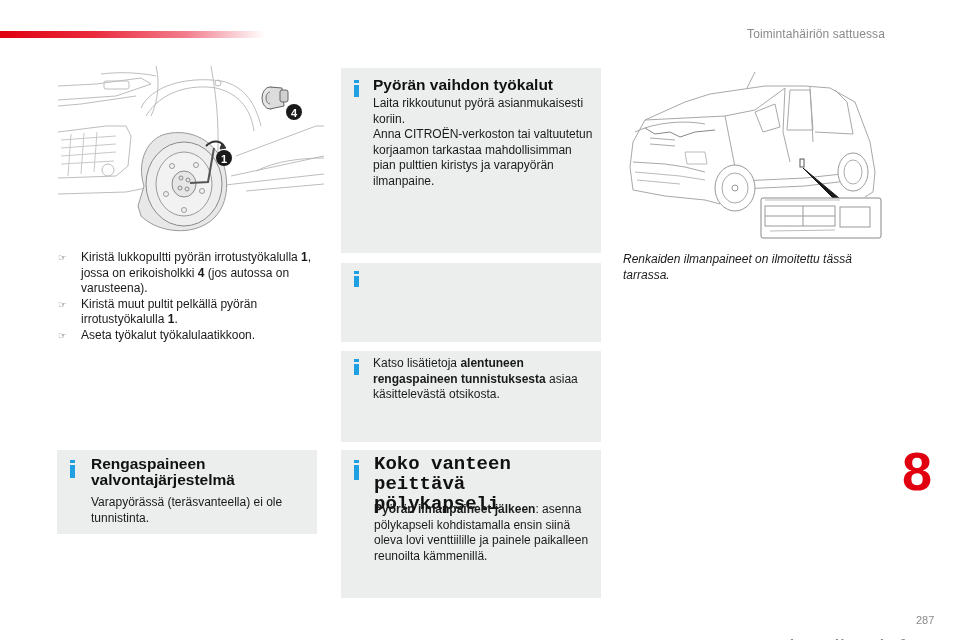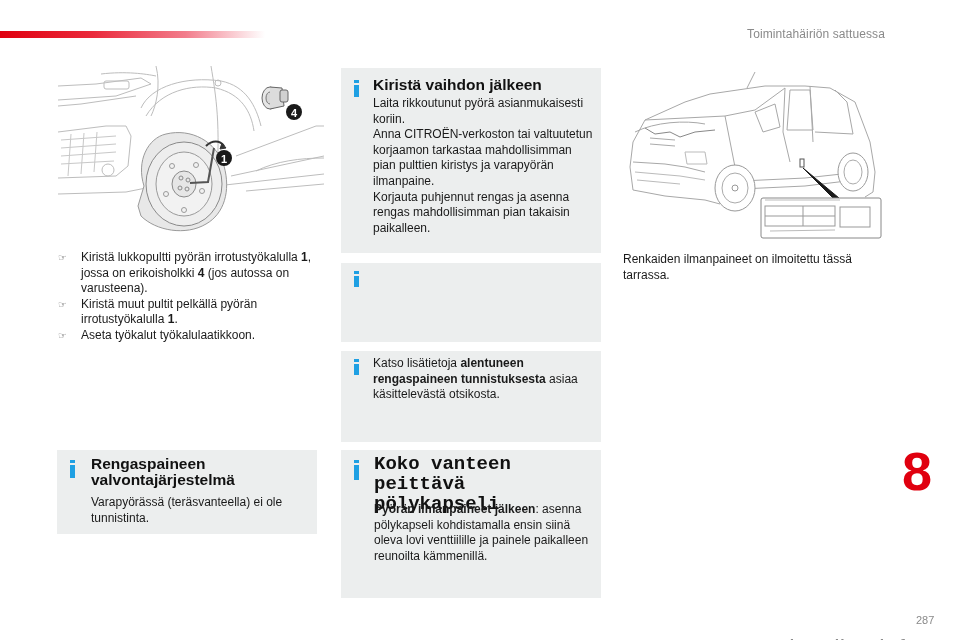--- a/index.html
+++ b/index.html
@@ -44,21 +44,21 @@
   }
   .infobox h3 {
     margin: 0; font-weight: bold; color: #111; position: absolute;
   }
   .infobox .body {
     position: absolute; font-size: 12px; line-height: 15.6px; color: #1a1a1a;
   }
 
   .caption {
     position: absolute; left: 623px; top: 252px; width: 260px;
-    font-size: 12px; line-height: 15.6px;
+    font-size: 12px; line-height: 15.6px; font-style: italic;
   }
   .chapter-num {
     position: absolute; left: 902px; top: 440px;
     font-size: 54px; font-weight: bold; color: #e0000f;
     font-family: "Liberation Sans", "DejaVu Sans", sans-serif;
   }
   .page-num {
     position: absolute; left: 916px; top: 614px; font-size: 11px; color: #8a8a8a;
   }
   .watermark {
@@ -138,25 +138,24 @@
     <span class="bullet">☞</span>
     <span>Aseta työkalut työkalulaatikkoon.</span>
   </li>
 </ul>
 
 <div class="infobox" style="left:341px; top:68px; width:260px; height:185px;">
   <div class="i-icon" style="left:13px; top:12px; height:17px;">
     <div class="dot"></div>
       <div class="stem" style="height:12px;"></div>
   </div>
-  <h3 style="left:32px; top:8px; font-size:15.5px;">Kiristä vaihdon jälkeen</h3>
+  <h3 style="left:32px; top:8px; font-size:15.5px;">Pyörän vaihdon työkalut</h3>
   <div class="body" style="left:32px; top:28px; width:222px;">
     <div>Laita rikkoutunut pyörä asianmukaisesti koriin.</div>
     <div>Anna CITROËN-verkoston tai valtuutetun korjaamon tarkastaa mahdollisimman pian pulttien kiristys ja varapyörän ilmanpaine.</div>
-    <div>Korjauta puhjennut rengas ja asenna rengas mahdollisimman pian takaisin paikalleen.</div>
   </div>
 </div>
 
 <div class="infobox" style="left:341px; top:263px; width:260px; height:79px;">
   <div class="i-icon" style="left:13px; top:8px; height:16px;">
     <div class="dot"></div>
       <div class="stem" style="height:11px;"></div>
   </div>
 </div>
 

